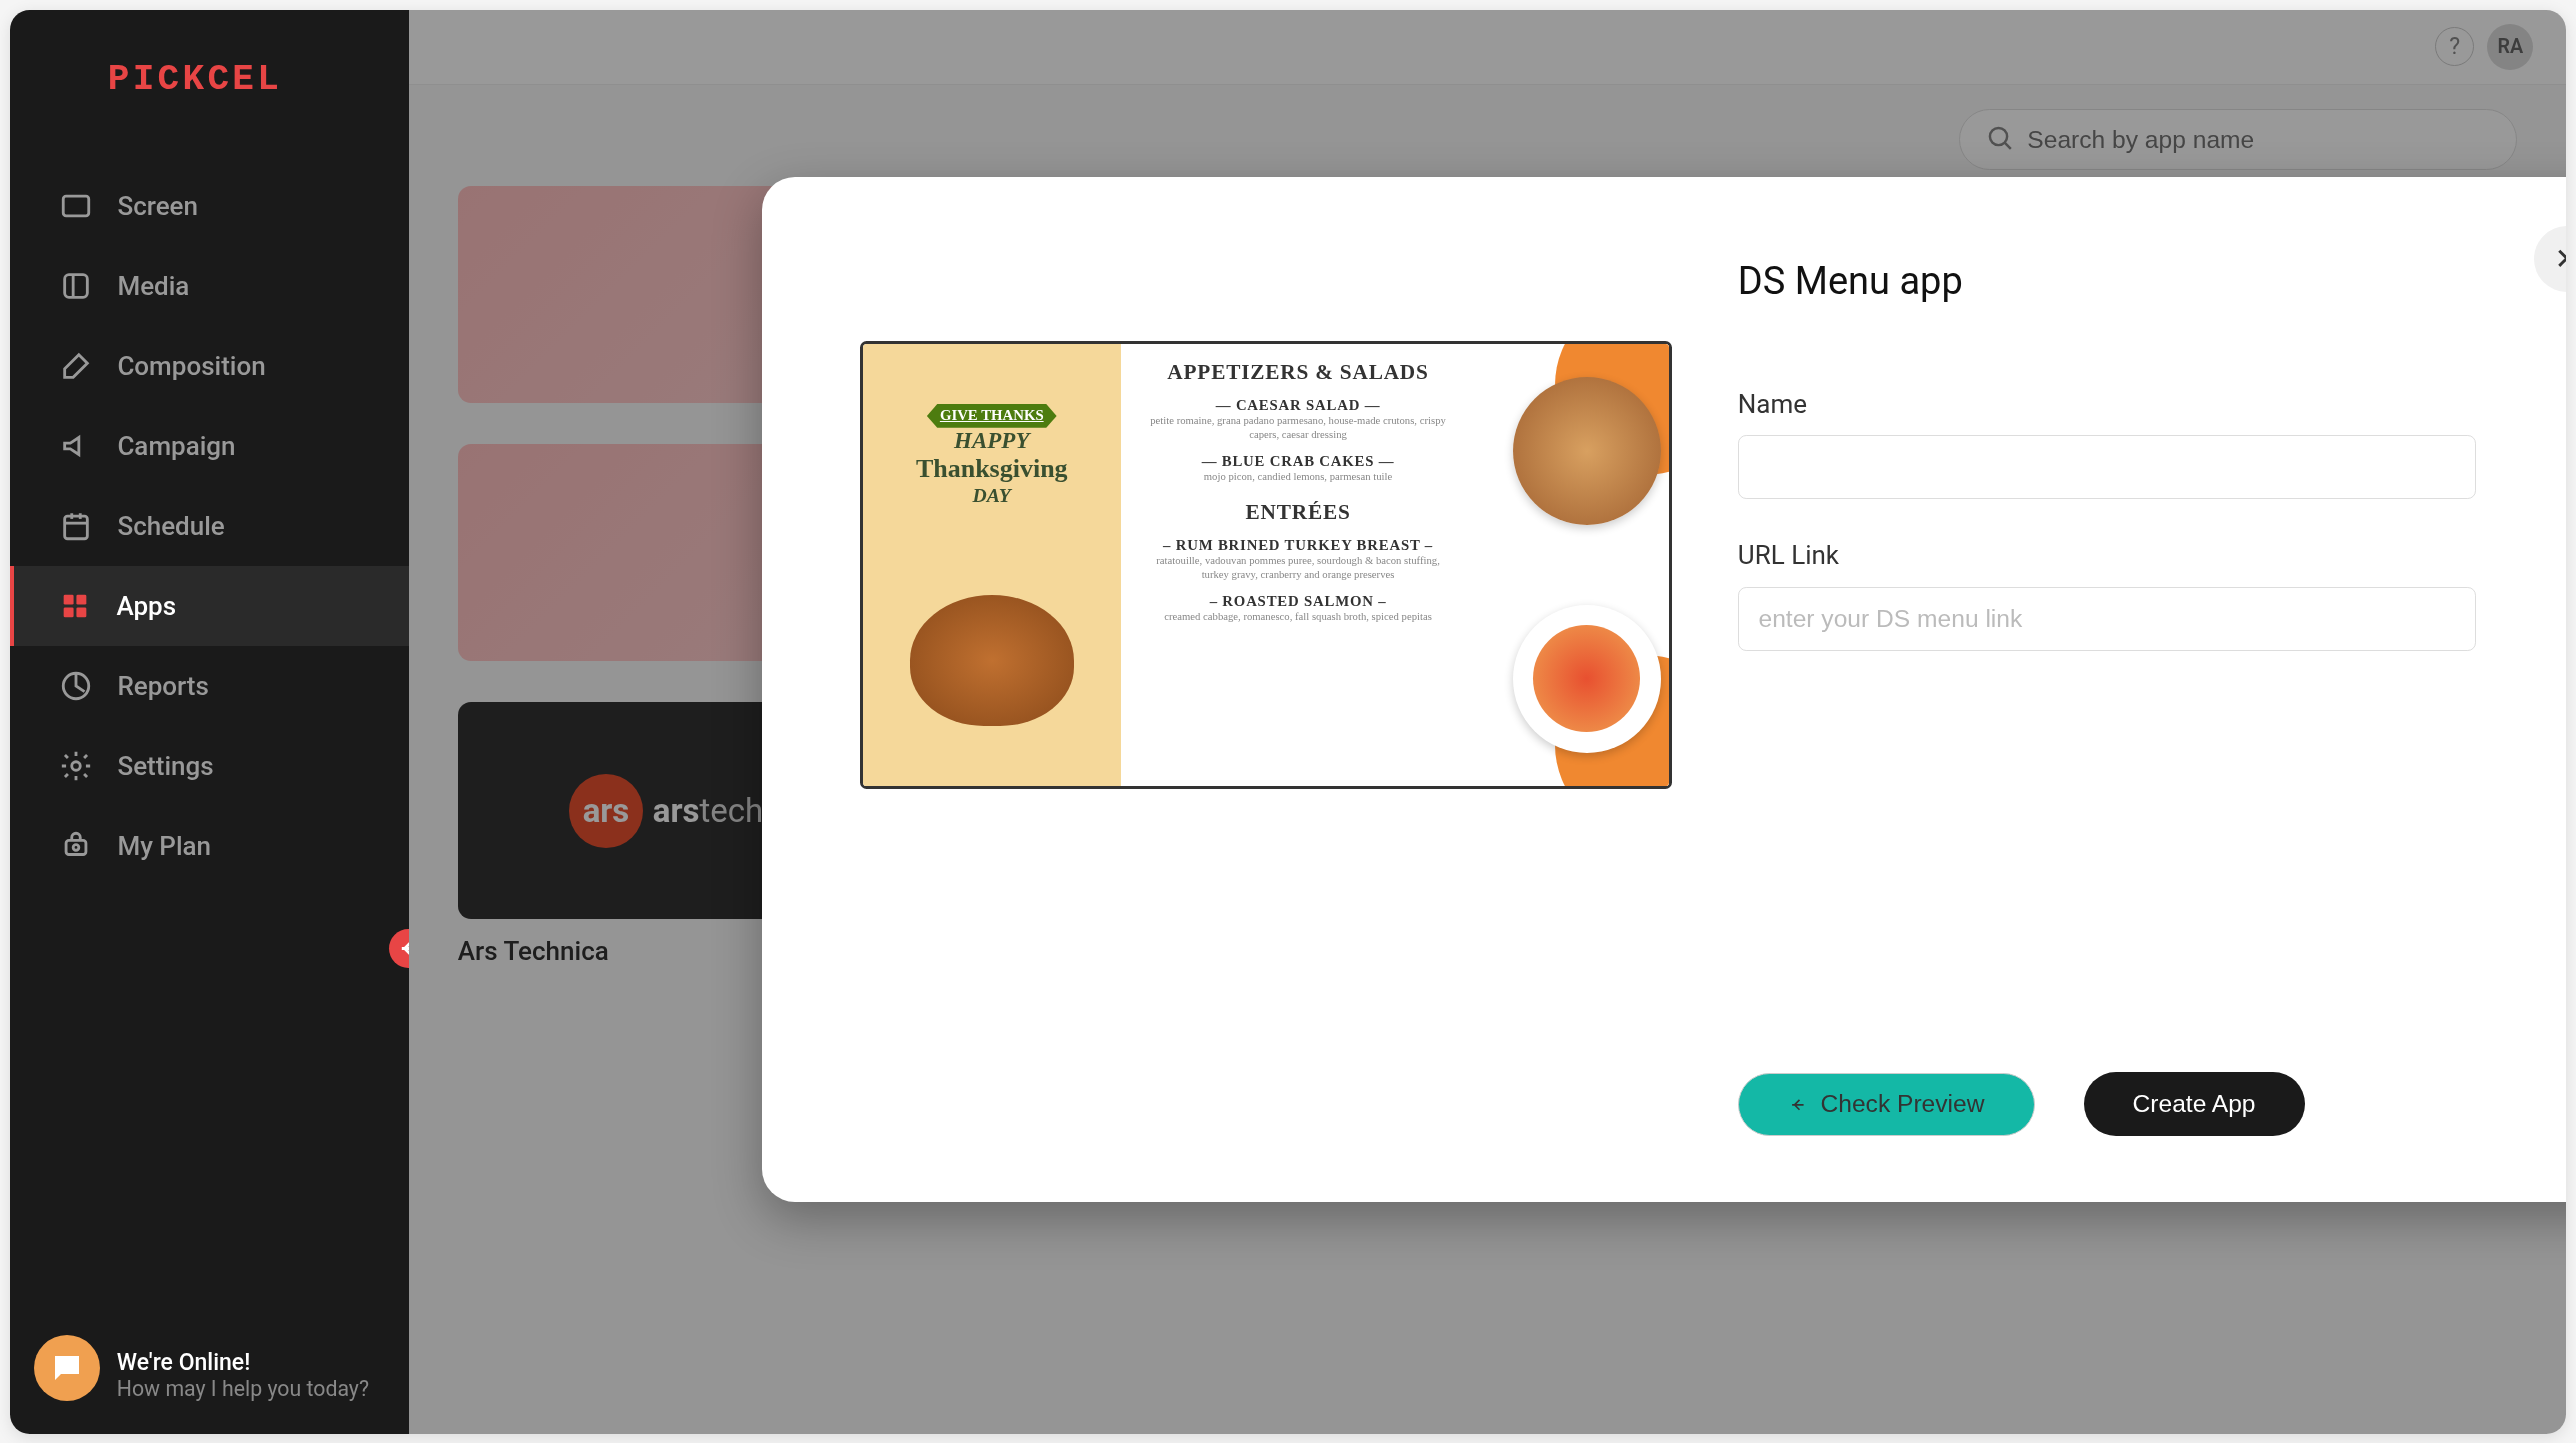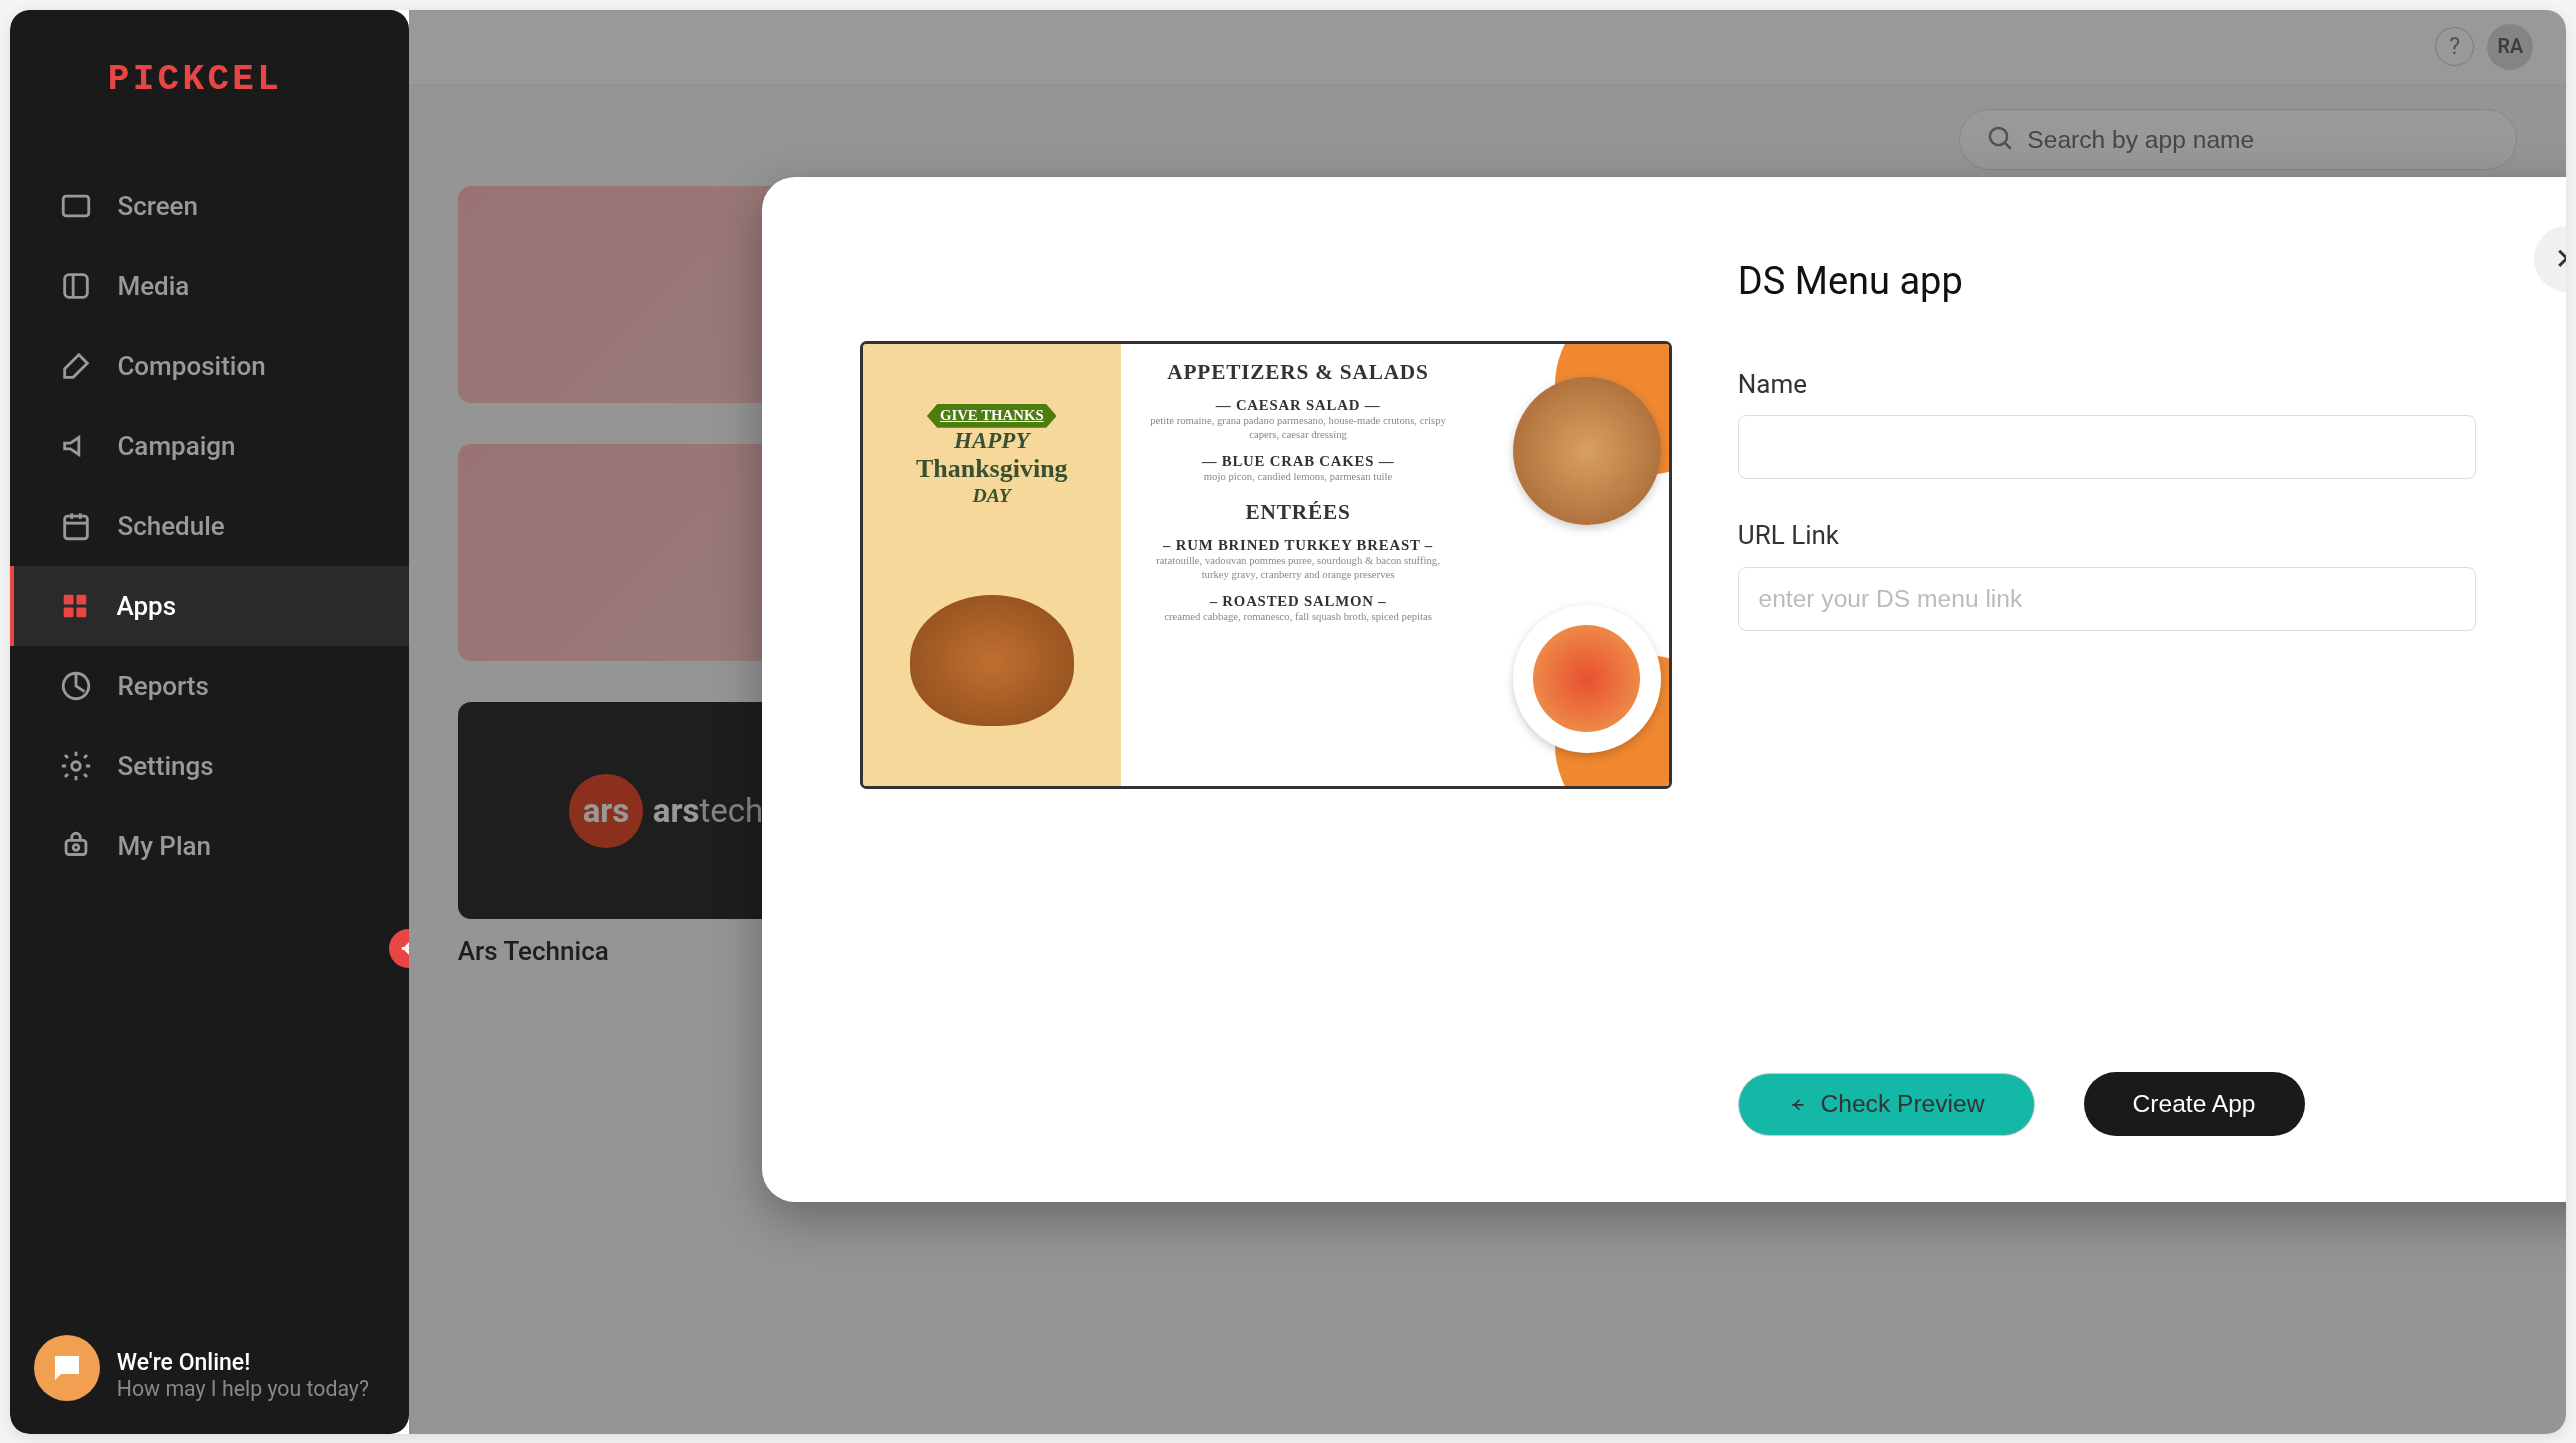--- a/index.html
+++ b/index.html
@@ -26,21 +26,20 @@
 }
 
 
 .sidebar {
   width: 399px;
   background: #1a1a1a;
   display: flex;
   flex-direction: column;
   padding-top: 49px;
   position: relative;
-  border-radius: 19px;
 }
 .logo {
   color: #e84545;
   font-size: 36px;
   font-weight: 700;
   letter-spacing: 3.3px;
   padding: 0 0 66px 98px;
   font-family: "Courier New", monospace;
 }
 .nav-item {
@@ -347,21 +346,21 @@
 .food-circle-2 { bottom: 33px; right: 8.2px; }
 .pasta-inner { width: 107px; height: 107px; border-radius: 50%; background: radial-gradient(circle, #e85030, #f0a050); }
 
 .modal-right {
   flex: 1;
   display: flex;
   flex-direction: column;
   position: relative;
   padding-left: 49px;
 }
-.modal-title { font-size: 38px; font-weight: 400; color: #111; margin-bottom: 66px; }
+.modal-title { font-size: 38px; font-weight: 400; color: #111; margin-bottom: 86px; }
 .modal-close {
   position: absolute;
   top: -33px;
   right: -33px;
   width: 66px;
   height: 66px;
   border-radius: 50%;
   background: #f0f0f0;
   display: flex;
   align-items: center;

